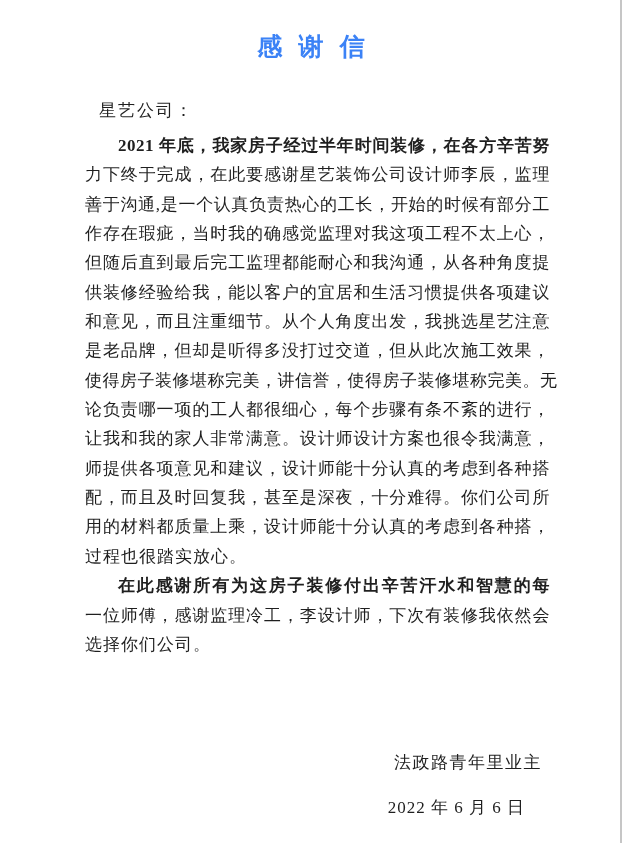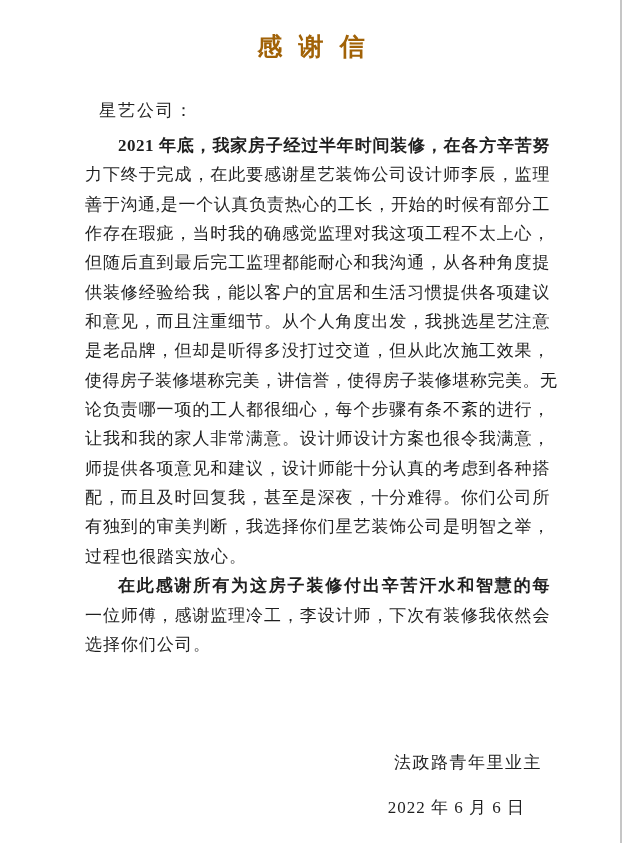--- a/index.html
+++ b/index.html
@@ -27,21 +27,21 @@
   .title {
     position: absolute;
     top: 30px;
     left: 0;
     right: 0;
     text-align: center;
     font-size: 25px;
     font-weight: bold;
     letter-spacing: 5px;
     line-height: 34px;
-    color: #a16207;
+    color: #3b82f6;
   }
   .salutation {
     position: absolute;
     top: 96px;
     left: 99px;
     font-size: 17px;
     line-height: 29px;
     letter-spacing: 2px;
     text-align: center;
   }
@@ -106,21 +106,21 @@
       <div class="line">作存在瑕疵，当时我的确感觉监理对我这项工程不太上心，</div>
       <div class="line">但随后直到最后完工监理都能耐心和我沟通，从各种角度提</div>
       <div class="line">供装修经验给我，能以客户的宜居和生活习惯提供各项建议</div>
       <div class="line">和意见，而且注重细节。从个人角度出发，我挑选星艺注意</div>
       <div class="line">是老品牌，但却是听得多没打过交道，但从此次施工效果，</div>
       <div class="line">使得房子装修堪称完美，讲信誉，使得房子装修堪称完美。无</div>
       <div class="line">论负责哪一项的工人都很细心，每个步骤有条不紊的进行，</div>
       <div class="line">让我和我的家人非常满意。设计师设计方案也很令我满意，</div>
       <div class="line">师提供各项意见和建议，设计师能十分认真的考虑到各种搭</div>
       <div class="line">配，而且及时回复我，甚至是深夜，十分难得。你们公司所</div>
-      <div class="line">有独到的审美判断，我选择你们星艺装饰公司是明智之举，</div>
+      <div class="line">用的材料都质量上乘，设计师能十分认真的考虑到各种搭，</div>
       <div class="line last">过程也很踏实放心。</div>
       <div class="line indent">在此感谢所有为这房子装修付出辛苦汗水和智慧的每</div>
       <div class="line">一位师傅，感谢监理冷工，李设计师，下次有装修我依然会</div>
       <div class="line last">选择你们公司。</div>
     </div>
 
   <div class="signature-block">
     <div class="signature">法政路青年里业主</div>
     <div class="letter-date">2022 年 6 月 6 日</div>
   </div>

